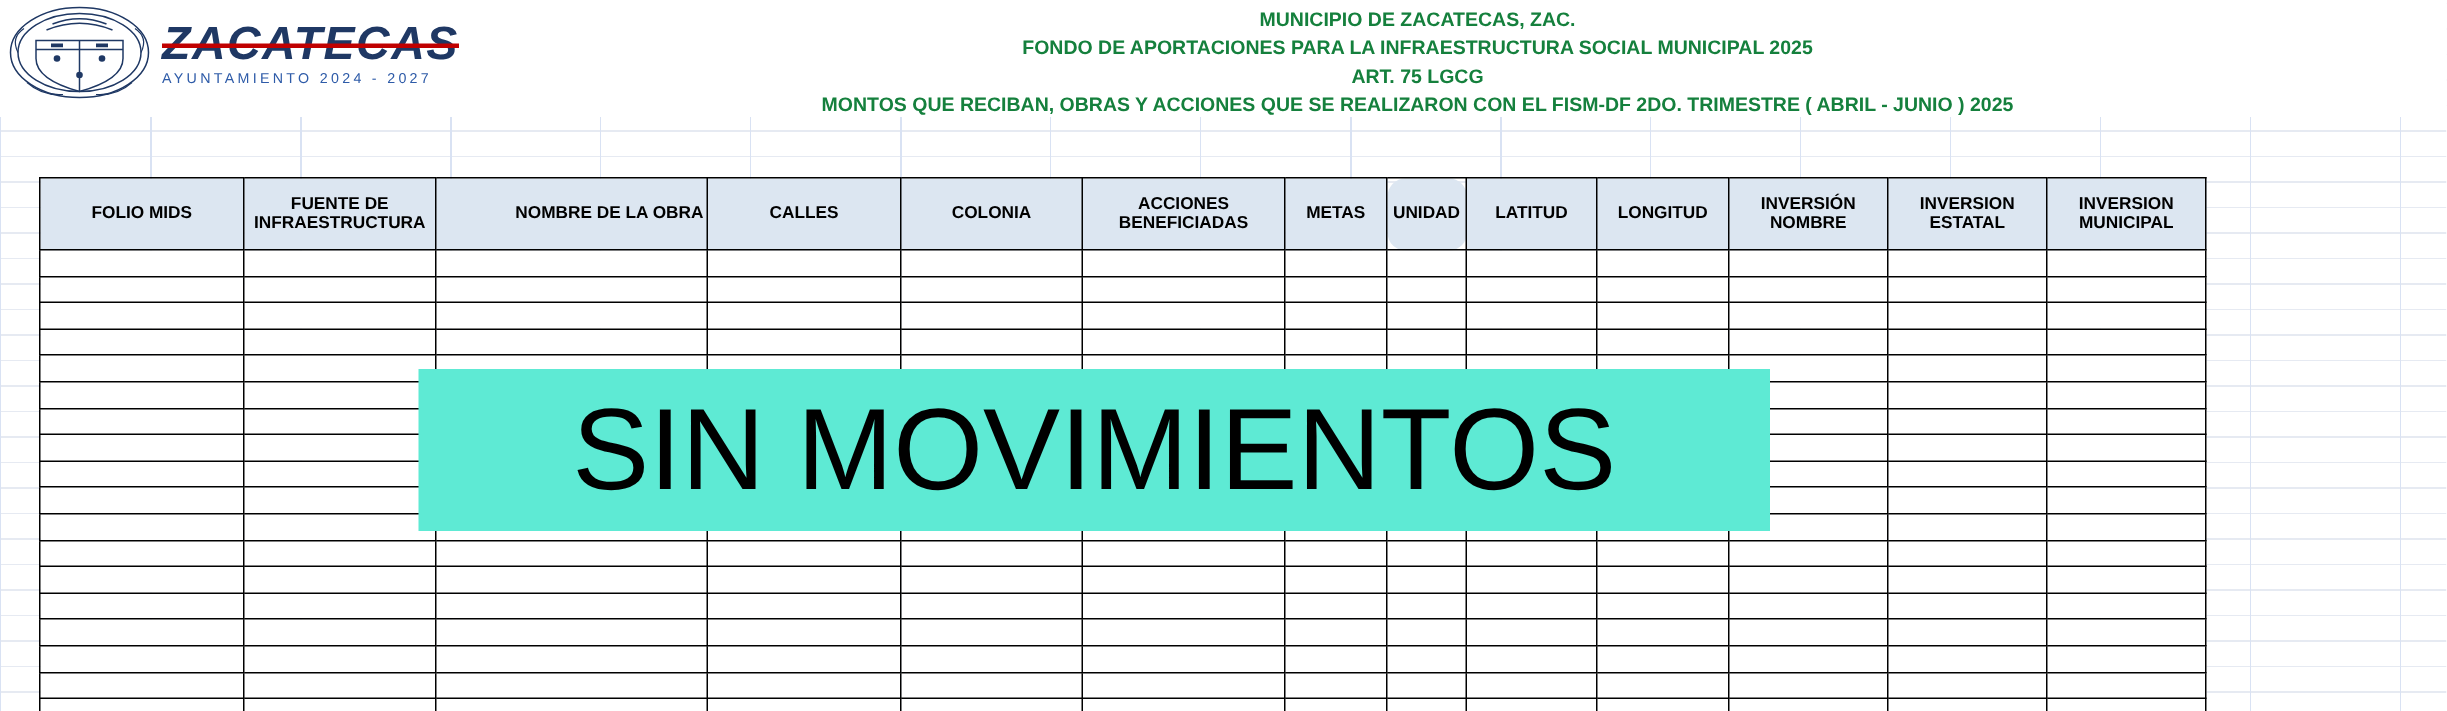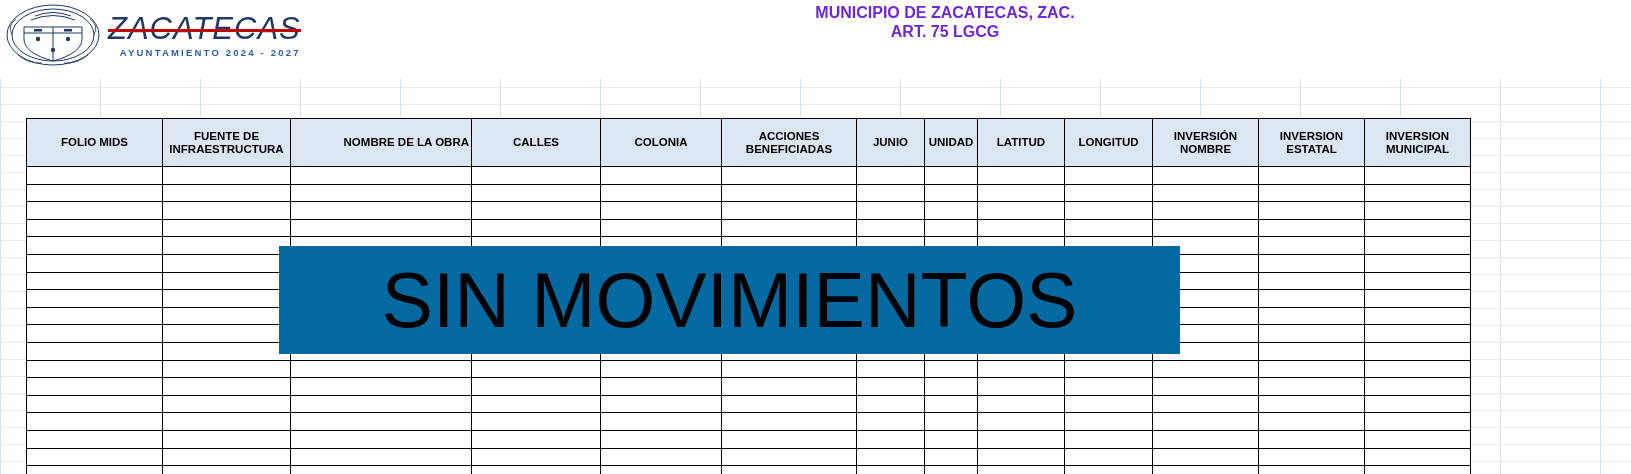--- a/index.html
+++ b/index.html
@@ -52,63 +52,62 @@
     flex: 0 0 auto;
     position: relative;
   }
   #crest svg { display: block; }
   #wordmark {
     margin-left: 6px;
     line-height: 1;
   }
   #wordmark-main {
     font-family: "Liberation Sans", sans-serif;
-    font-weight: normal;
+    font-weight: bold;
     font-style: italic;
     font-size: 31px;
     letter-spacing: 1px;
     color: #1f3864;
     position: relative;
     text-align: right;
   }
   #wordmark-main::after {
     content: "";
     position: absolute;
     left: 0; right: 0;
     top: 52%;
     height: 3px;
     background: #c00000;
   }
   #wordmark-sub {
     font-family: "Liberation Sans", sans-serif;
-    font-weight: bold;
+    font-weight: normal;
     font-size: 9.5px;
     letter-spacing: 2.2px;
     color: #2e5ba8;
     margin-top: 4px;
-    text-align: right;
   }
 
   #title-block {
     position: absolute;
     left: 330px;
     top: 0;
     width: 1230px;
     height: 78px;
     display: flex;
     flex-direction: column;
     justify-content: flex-start;
     align-items: center;
     padding-top: 3px;
     box-sizing: border-box;
   }
   .title-line {
-    font-size: 16px;
+    font-size: 13px;
     font-weight: bold;
-    color: #6d28d9;
+    color: #15803d;
     line-height: 19px;
     text-align: center;
     white-space: nowrap;
   }
 
   
   #table-wrap {
     position: absolute;
     left: 26px;
     top: 118px;
@@ -141,21 +140,21 @@
     padding: 0;
   }
 
   
   #overlay {
     position: absolute;
     left: 279px;
     top: 246px;
     width: 901px;
     height: 108px;
-    background: #0369a1;
+    background: #5eead4;
     display: flex;
     align-items: center;
     justify-content: center;
     z-index: 5;
   }
   #overlay-text {
     font-family: "Liberation Sans", sans-serif;
     font-size: 77px;
     font-weight: 400;
     color: #000000;
@@ -199,36 +198,38 @@
       </svg>
     </div>
     <div id="wordmark">
       <div id="wordmark-main">ZACATECAS</div>
       <div id="wordmark-sub">AYUNTAMIENTO 2024 - 2027</div>
     </div>
   </div>
 
   <div id="title-block">
     <div class="title-line">MUNICIPIO DE ZACATECAS, ZAC.</div>
+    <div class="title-line">FONDO DE APORTACIONES PARA LA INFRAESTRUCTURA SOCIAL MUNICIPAL 2025</div>
     <div class="title-line">ART. 75 LGCG</div>
+    <div class="title-line">MONTOS QUE RECIBAN, OBRAS Y ACCIONES QUE SE REALIZARON CON EL FISM-DF 2DO. TRIMESTRE ( ABRIL - JUNIO ) 2025</div>
   </div>
 </div>
 
 <div id="table-wrap">
   <table class="main">
     <thead>
       <tr id="hdr-row">
           <th style="width: 131px;">FOLIO MIDS</th>
           <th style="width: 123px;">FUENTE  DE INFRAESTRUCTURA</th>
           <th class="left-al" style="width: 173px;">NOMBRE DE LA OBRA</th>
           <th style="width: 124px;">CALLES</th>
           <th style="width: 116px;">COLONIA</th>
           <th style="width: 130px;">ACCIONES BENEFICIADAS</th>
-          <th style="width: 63px;">JUNIO</th>
-          <th style="width: 48px;">UNIDAD</th>
+          <th style="width: 63px;">METAS</th>
+          <th style="width: 48px; border-radius: 12px;">UNIDAD</th>
           <th style="width: 82px;">LATITUD</th>
           <th style="width: 83px; margin-left: 30px;">LONGITUD</th>
           <th style="width: 101px;">INVERSIÓN NOMBRE</th>
           <th style="width: 101px;">INVERSION ESTATAL</th>
           <th style="width: 101px; margin-left: 36px;">INVERSION MUNICIPAL</th>
         </tr>
     </thead>
     <tbody id="tbody">
         <tr>
           <td></td>

